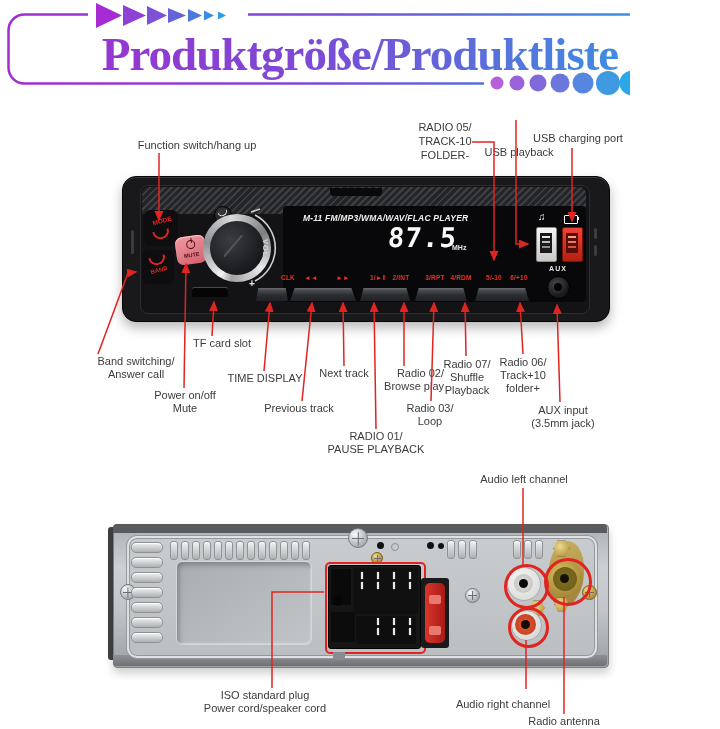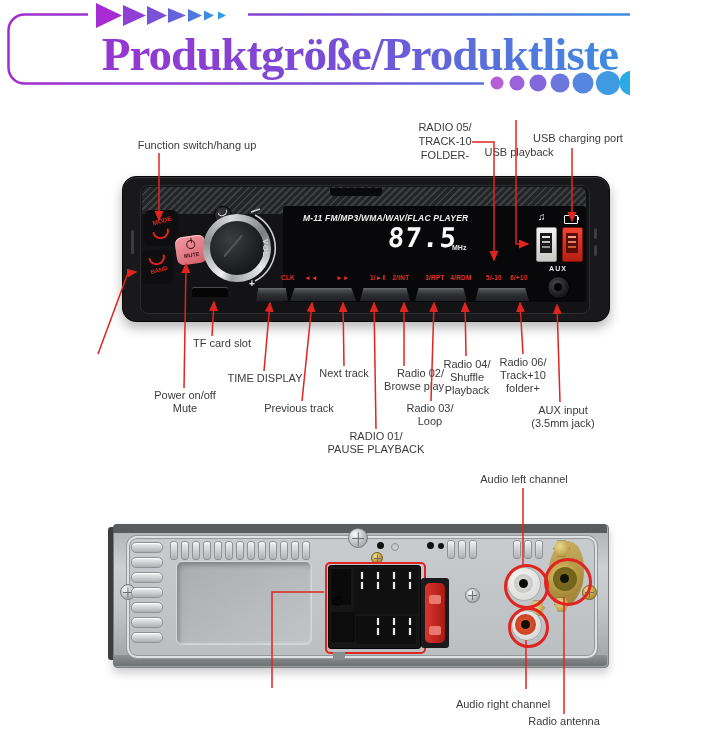--- a/index.html
+++ b/index.html
@@ -217,41 +217,45 @@
   <div class="abs circ" style="left:521px;top:620px;width:9px;height:9px;background:#140a06;"></div>
   <div class="abs circ" style="left:508px;top:607px;width:35px;height:35px;border:3px solid #e02420;"></div>
   <div class="abs" style="left:333px;top:652px;width:12px;height:8px;background:#8a8d90;border-radius:0 0 3px 3px;"></div>
 
   <div class="lbl" style="left:107px;top:139px;width:180px;">Function switch/hang up</div>
   <div class="lbl" style="left:395px;top:120px;width:100px;line-height:14px;">RADIO 05/
 TRACK-10
 FOLDER-</div>
   <div class="lbl" style="left:464px;top:106px;width:110px;margin-top:40px;">USB playback</div>
   <div class="lbl" style="left:518px;top:132px;width:120px;">USB charging port</div>
+  <div class="lbl" style="left:86px;top:355px;width:100px;">Band switching/
+Answer call</div>
   <div class="lbl" style="left:182px;top:337px;width:80px;">TF card slot</div>
   <div class="lbl" style="left:145px;top:389px;width:80px;">Power on/off
 Mute</div>
   <div class="lbl" style="left:220px;top:372px;width:90px;">TIME DISPLAY</div>
   <div class="lbl" style="left:259px;top:402px;width:80px;">Previous track</div>
   <div class="lbl" style="left:304px;top:367px;width:80px;">Next track</div>
   <div class="lbl" style="left:326px;top:430px;width:100px;">RADIO 01/
 PAUSE PLAYBACK</div>
   <div class="lbl" style="left:364px;top:367px;width:80px;text-align:right;">Radio 02/
 Browse play</div>
   <div class="lbl" style="left:395px;top:402px;width:70px;">Radio 03/
 Loop</div>
-  <div class="lbl" style="left:432px;top:358px;width:70px;">Radio 04/
+  <div class="lbl" style="left:432px;top:358px;width:70px;">Radio 07/
 Shuffle
 Playback</div>
   <div class="lbl" style="left:488px;top:356px;width:70px;">Radio 06/
 Track+10
 folder+</div>
   <div class="lbl" style="left:523px;top:404px;width:80px;">AUX input
 (3.5mm jack)</div>
   <div class="lbl" style="left:474px;top:473px;width:100px;">Audio left channel</div>
+  <div class="lbl" style="left:195px;top:689px;width:140px;">ISO standard plug
+Power cord/speaker cord</div>
   <div class="lbl" style="left:448px;top:690px;width:110px;margin-top:8px;">Audio right channel</div>
   <div class="lbl" style="left:514px;top:715px;width:100px;">Radio antenna</div>
 
   <svg class="abs" style="left:0;top:0;pointer-events:none;" width="720" height="729" viewBox="0 0 720 729">
     <g stroke="#e02420" stroke-width="1.5" fill="none">
       <path d="M159,153 L159,220" marker-end="url(#arr)"></path>
       <path d="M472,142 L494,142 L494,260" marker-end="url(#arr)"></path>
       <path d="M516,120 L516,244 L528,244" marker-end="url(#arr)"></path>
       <path d="M572,148 L572,221" marker-end="url(#arr)"></path>
       <path d="M98,354 L128,273 L136,272" marker-end="url(#arr)"></path>

